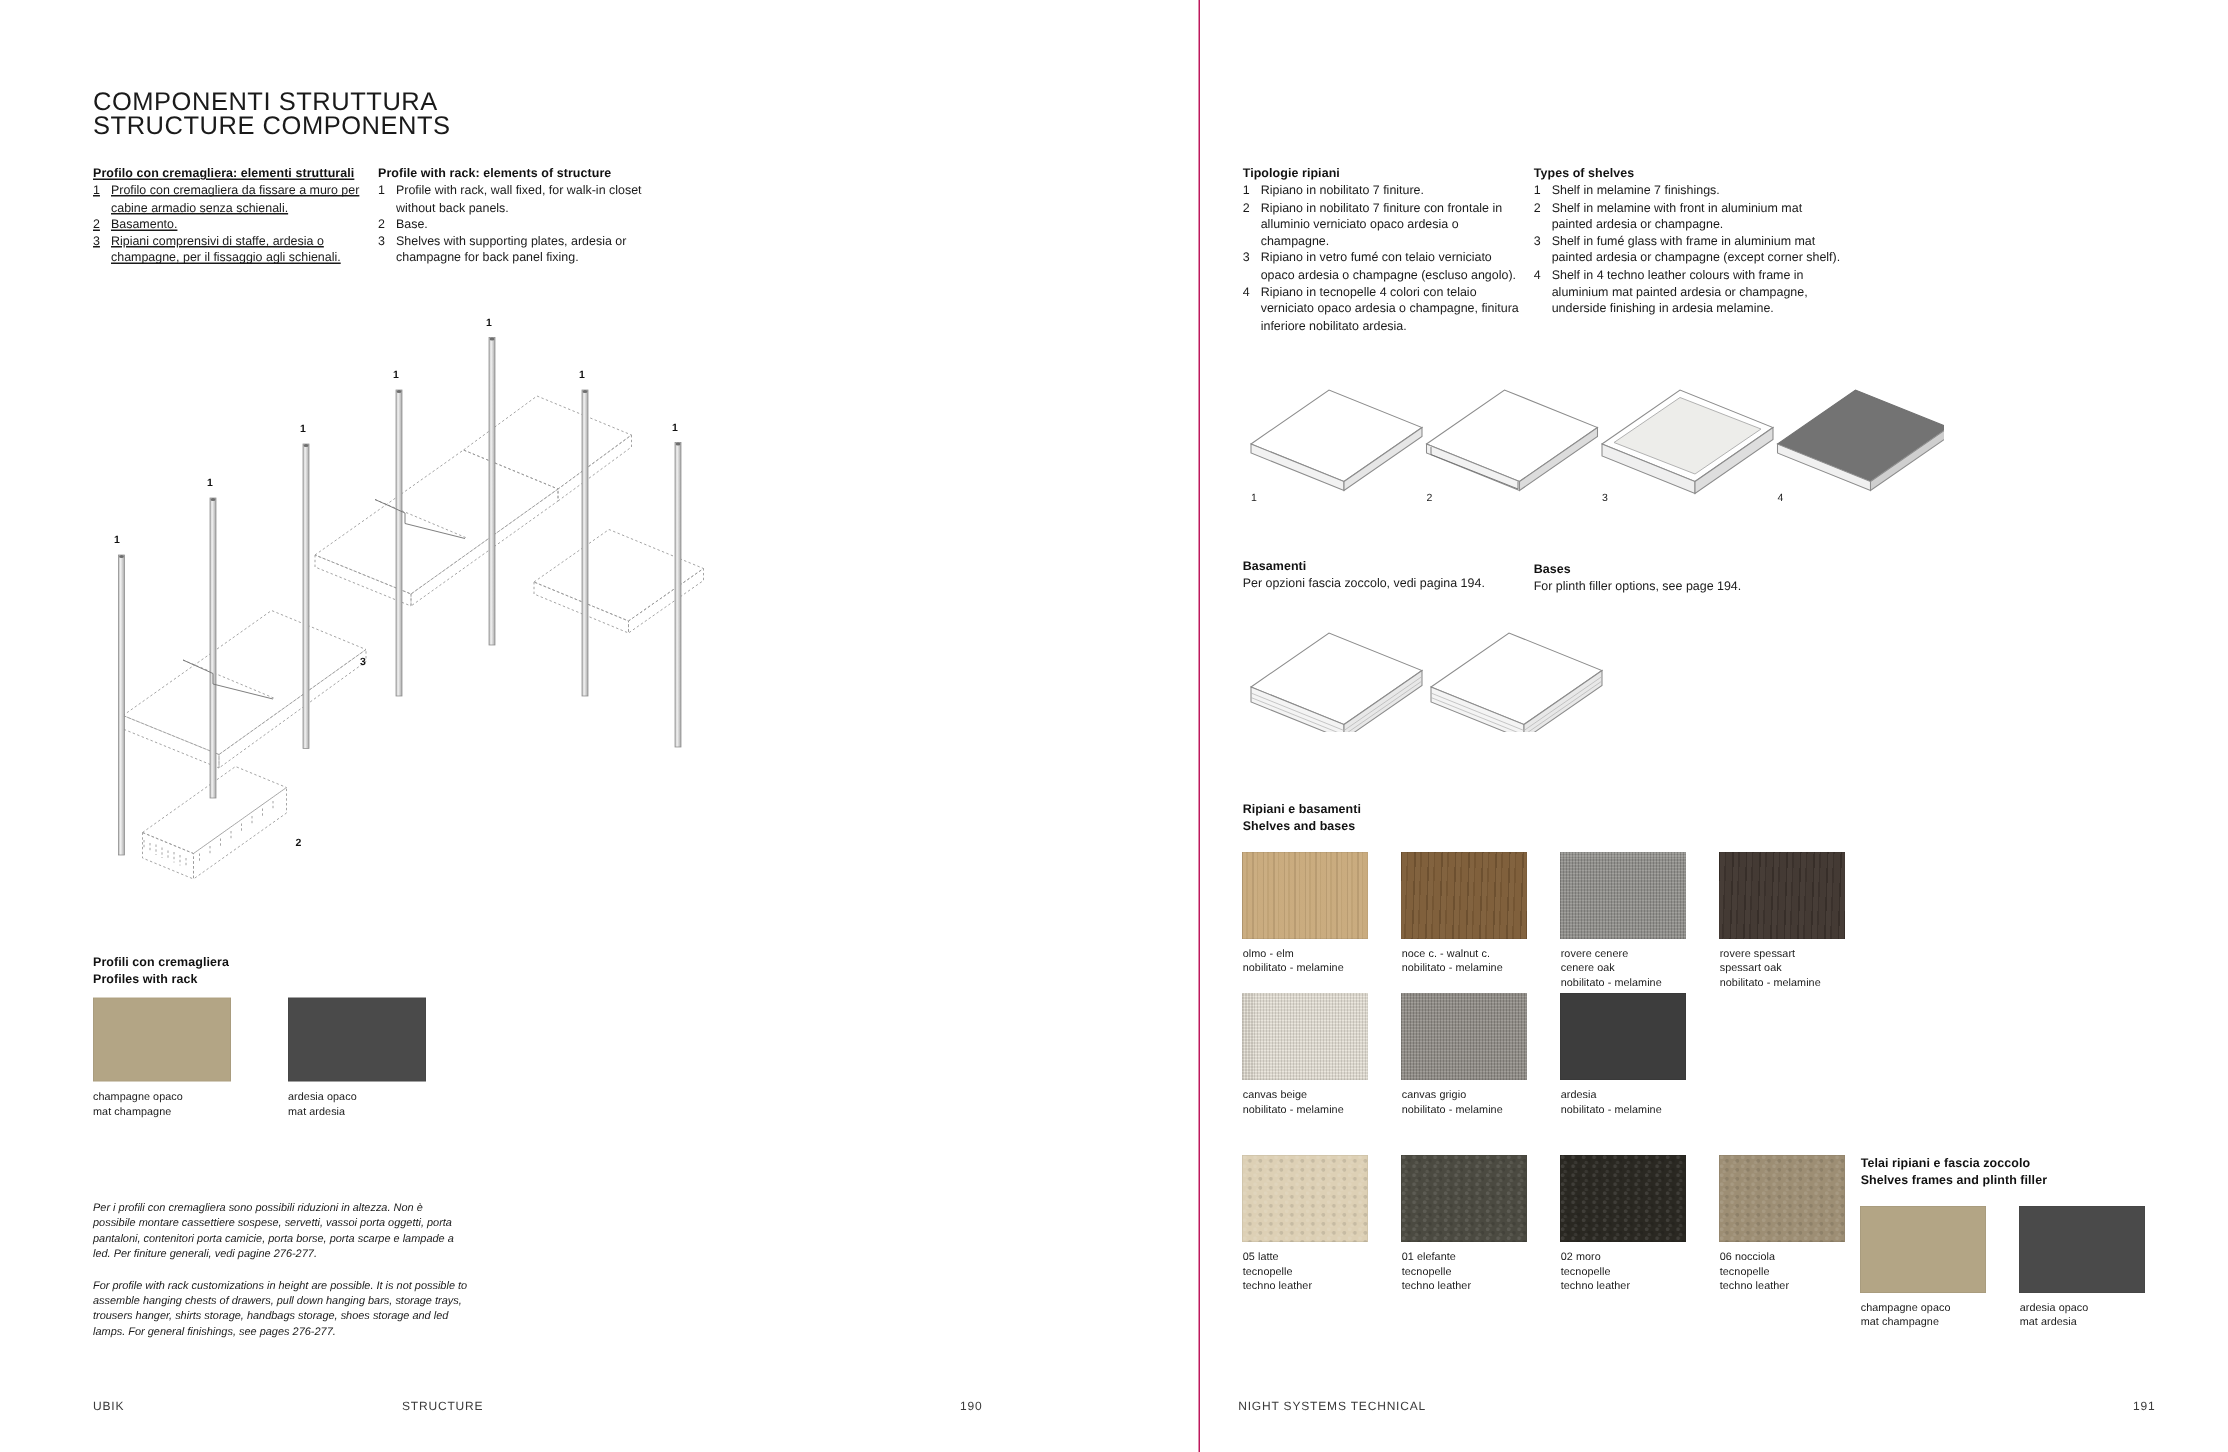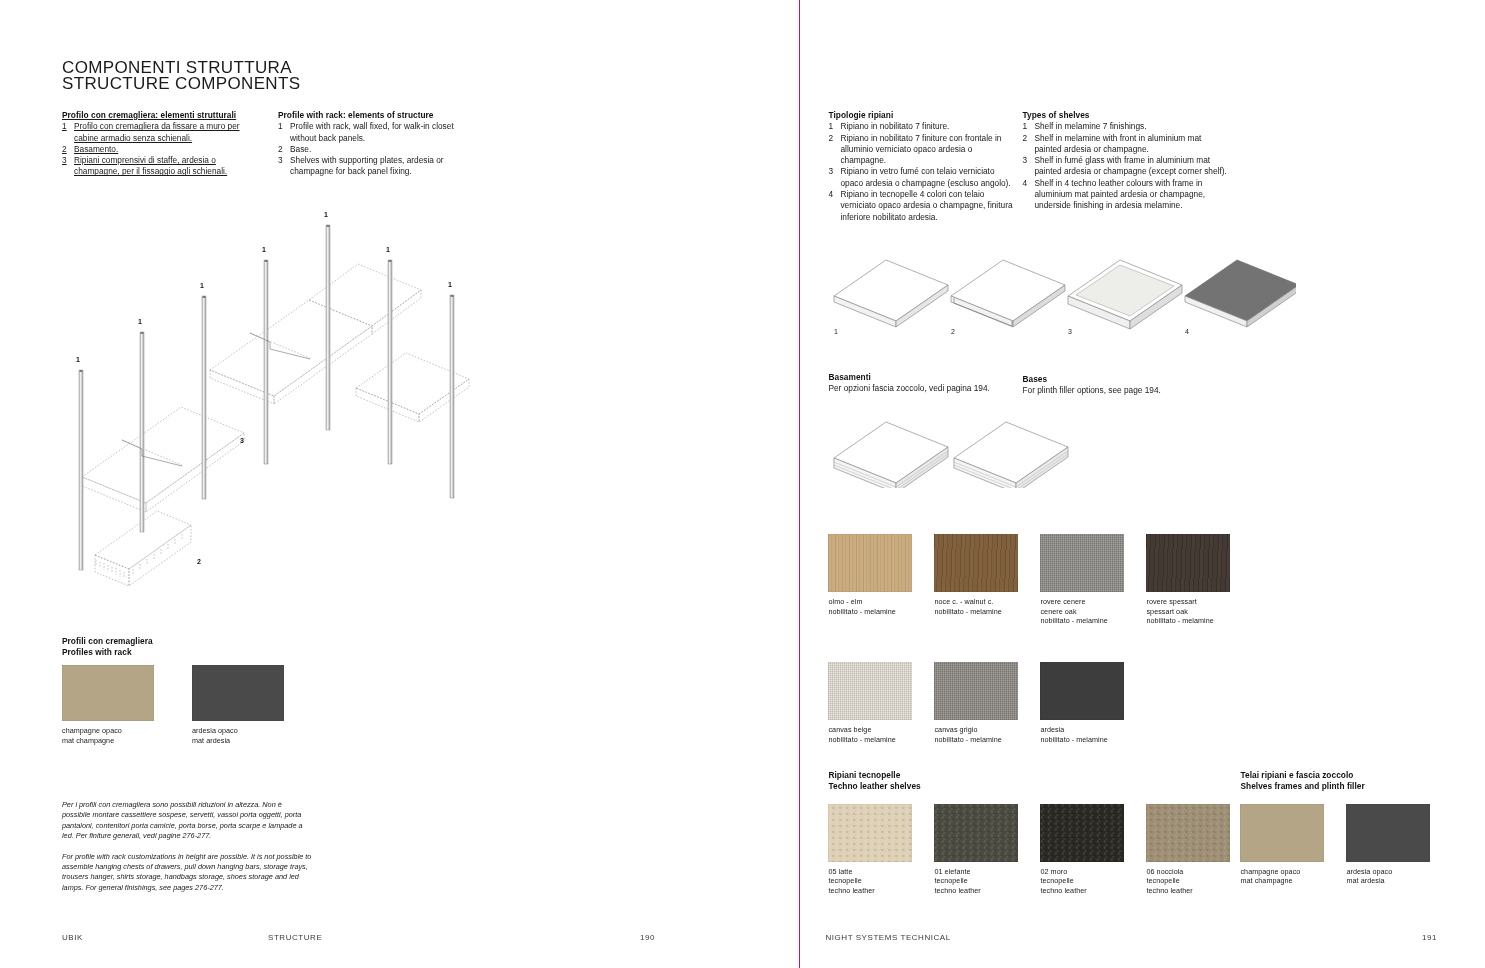--- a/index.html
+++ b/index.html
@@ -70,21 +70,21 @@
   }
   .tiny-note {
     font-size: 7.3px;
     line-height: 10.4px;
     color: #1a1a1a;
   }
 
   
   .l-title { position: absolute; left: 62px; top: 60px; }
   .l-col1  { position: absolute; left: 62px;  top: 110px; width: 190px; text-decoration: underline; }
-  .l-col2  { position: absolute; left: 278px; top: 110px; width: 190px; }
+  .l-col2  { position: absolute; left: 252px; top: 110px; width: 190px; }
 
   .iso-wrap { position: absolute; left: 58px; top: 200px; width: 430px; height: 410px; }
   .iso-wrap svg { display: block; }
 
   .l-prof-head { position: absolute; left: 62px; top: 636px; }
   .l-prof-sw   { position: absolute; left: 62px; top: 665px; display: flex; gap: 30px; }
   .l-prof-sw .sw-box { width: 92px; height: 56px; }
   .l-prof-sw .swatch-label { width: 100px; }
 
   .l-notes { position: absolute; left: 62px; top: 800px; width: 250px; }
@@ -420,20 +420,24 @@
           <path d="M128 40 L180 4 L242 29 L190 65 Z" fill="#ffffff"></path>
           <path d="M128 40 L128 50 L190 75 L190 65 Z" fill="#f4f4f4"></path>
           <path d="M190 65 L242 29 L242 39 L190 75 Z" fill="#e8e8e8"></path>
           <path d="M128 44 L190 69 M128 47 L190 72" stroke="#b5b5b5" stroke-width=".5"></path>
           <path d="M190 69 L242 33 M190 72 L242 36" stroke="#b5b5b5" stroke-width=".5"></path>
         </g>
       </svg>
     </div>
 
     <div class="mat-sec" style="left:28px; top:534px;">
+      <div class="mat-head">
+        <div class="blk-head">Ripiani e basamenti</div>
+        <div class="blk-head">Shelves and bases</div>
+      </div>
       <div class="sw-row">
         <div class="sw-cell">
           <div class="sw-box tex-wood" style="background:#c8a97b"></div>
           <div class="swatch-label">
             <div>olmo - elm</div>
             <div>nobilitato - melamine</div>
           </div>
         </div>
         <div class="sw-cell">
           <div class="sw-box tex-wood2" style="background:#7d5c37"></div>
@@ -482,24 +486,20 @@
           <div class="swatch-label">
             <div>ardesia</div>
             <div>nobilitato - melamine</div>
           </div>
         </div>
       </div>
     </div>
 
 
     <div class="mat-sec" style="left:28px; top:770px;">
-      <div class="mat-head">
-        <div class="blk-head">Ripiani tecnopelle</div>
-        <div class="blk-head">Techno leather shelves</div>
-      </div>
       <div class="sw-row">
         <div class="sw-cell">
           <div class="sw-box tex-leather" style="background:#ddd0b5"></div>
           <div class="swatch-label">
             <div>05 latte</div>
             <div>tecnopelle</div>
             <div>techno leather</div>
           </div>
         </div>
         <div class="sw-cell">

